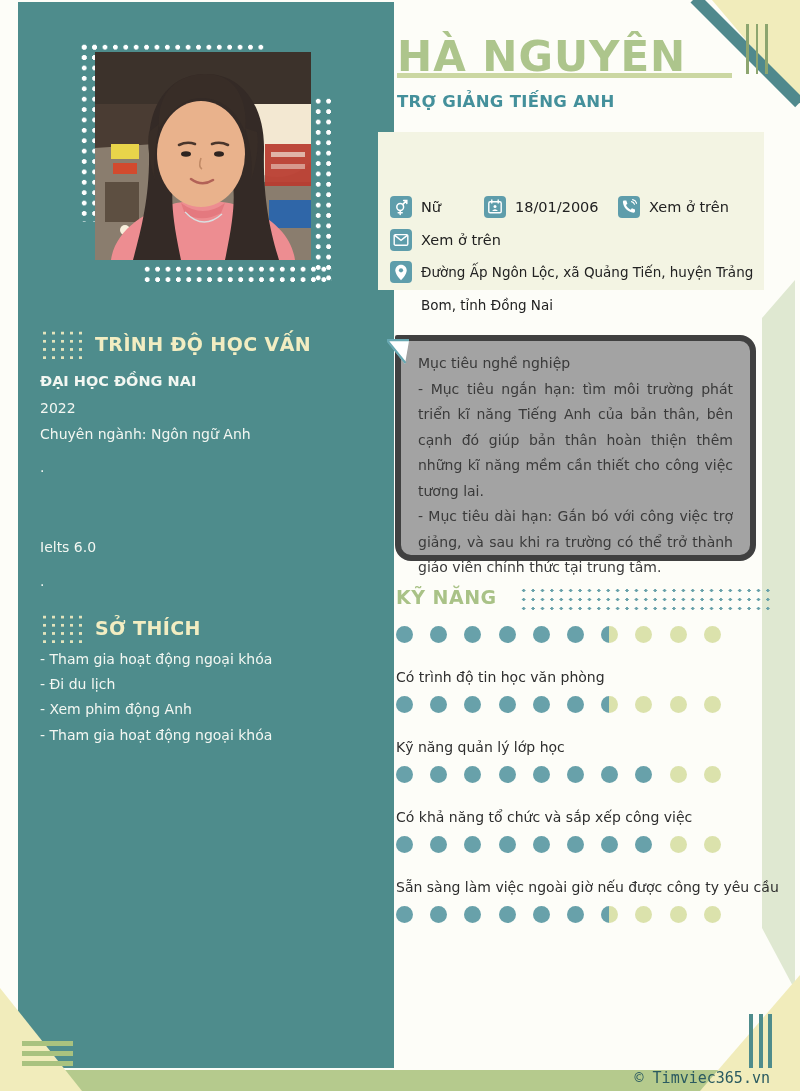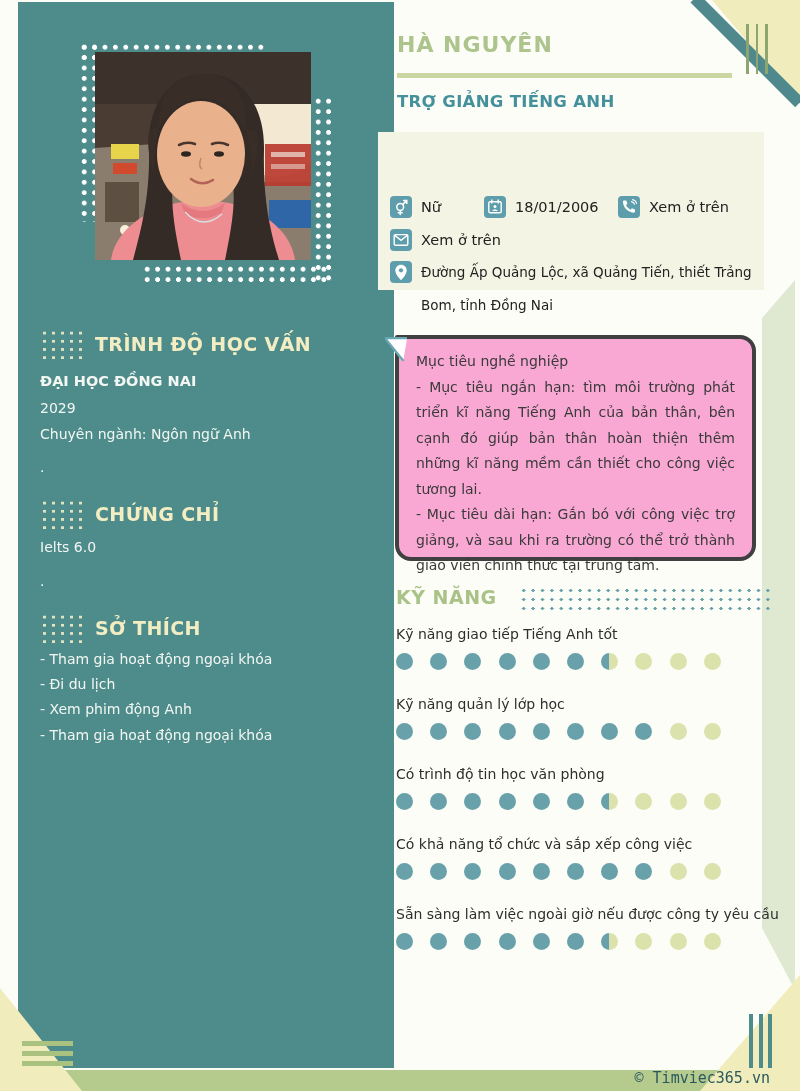--- a/index.html
+++ b/index.html
@@ -23,37 +23,37 @@
   .side-section-head{position:absolute;left:21px;display:flex;align-items:center;gap:11px;}
   .hdots{width:45px;height:31px;flex:0 0 auto;
     background-image:radial-gradient(circle,rgba(242,237,194,.9) 1.6px,rgba(242,237,194,0) 1.8px);
     background-size:9px 8.2px;background-position:1px 1px;}
   .side-heading{font-size:19px;font-weight:bold;color:#f2edc2;letter-spacing:.4px;white-space:nowrap;}
   .side-body{position:absolute;left:22px;color:#f3f7f2;font-size:14px;line-height:26.5px;white-space:nowrap;}
   .side-body .strong{font-weight:bold;font-size:14.5px;}
   .hobbies{line-height:25.2px;}
 
   
-  .name{position:absolute;left:397px;top:32px;font-size:22px;font-weight:bold;color:#adc58c;letter-spacing:1px;z-index:2;white-space:nowrap;text-align:center;}
+  .name{position:absolute;left:397px;top:32px;font-size:42px;font-weight:bold;color:#adc58c;letter-spacing:1px;z-index:2;white-space:nowrap;text-align:center;}
   .name-underline{position:absolute;left:397px;top:73px;width:335px;height:5px;background:#cbd7a2;z-index:2;}
   .job-title{position:absolute;left:397px;top:92px;font-size:16.5px;font-weight:bold;color:#44909b;letter-spacing:.3px;z-index:2;white-space:nowrap;}
 
   
   .contact-bg{position:absolute;left:378px;top:132px;width:386px;height:158px;background:#f3f4e3;z-index:1;}
   .cfield{position:absolute;display:flex;align-items:center;z-index:2;color:#222;font-size:14.5px;margin-top:44px;}
   .cicon{width:22px;height:22px;border-radius:4px;background:#5e9dab;flex:0 0 auto;
     display:flex;align-items:center;justify-content:center;margin-right:9px;}
   .cicon svg{display:block;}
   .cfield.addr{align-items:flex-start;}
   .cfield.addr .ctext{width:352px;white-space:normal;line-height:33px;font-size:13.5px;}
   .ctext{white-space:nowrap;}
 
   
   .bubble{position:absolute;left:395px;top:335px;width:361px;height:226px;box-sizing:border-box;
-    background:#f9a8d4;border:4px solid #404040;border-radius:2px 16px 16px 16px;
+    background:#a3a3a3;border:6px solid #404040;border-radius:2px 16px 16px 16px;
     padding:10px 17px;z-index:2;color:#3a3a3a;font-size:14px;line-height:25.5px;text-align:justify;}
   .bubble-tail{position:absolute;left:-14px;top:-2px;}
 
   
   .skills-head{position:absolute;left:396px;top:584px;display:flex;align-items:center;gap:21px;z-index:2;}
   .skills-heading{font-size:19px;font-weight:bold;color:#a9c287;letter-spacing:.5px;white-space:nowrap;}
   .kdots{width:253px;height:26px;
     background-image:radial-gradient(circle,#68a1aa 1.5px,rgba(104,161,170,0) 1.7px);
     background-size:9.4px 9px;background-position:1px 2px;}
   .skills-list{position:absolute;left:396px;top:626px;width:364px;z-index:2;}
@@ -130,29 +130,25 @@
         <path d="M150,76 C156,96 158,112 156,128 C162,110 164,92 162,80 Z" fill="#382d27"></path>
       </svg>
     </div>
 
     <div class="side-section-head" style="top:326px;">
       <span class="hdots"></span>
       <span class="side-heading">TRÌNH ĐỘ HỌC VẤN</span>
     </div>
     <div class="side-body" style="top:366px;">
       <div class="strong">ĐẠI HỌC ĐỒNG NAI</div>
-      <div>2029</div>
+      <div>2022</div>
       <div>Chuyên ngành: Ngôn ngữ Anh</div>
       <div style="margin-top:6px;">.</div>
     </div>
 
-    <div class="side-section-head" style="top:496px;">
-      <span class="hdots"></span>
-      <span class="side-heading">CHỨNG CHỈ</span>
-    </div>
     <div class="side-body" style="top:532px;">
       <div>Ielts 6.0</div>
       <div style="margin-top:7px;">.</div>
     </div>
 
     <div class="side-section-head" style="top:610px;">
       <span class="hdots"></span>
       <span class="side-heading">SỞ THÍCH</span>
     </div>
     <div class="side-body hobbies" style="top:645px;">
@@ -218,79 +214,78 @@
     <span class="ctext">Xem ở trên</span>
   </div>
 
   <div class="cfield addr" style="left:390px;top:212px;">
     <span class="cicon" style="margin-top:5px;">
       <svg width="16" height="17" viewBox="0 0 16 17">
         <path d="M8,0.8 C4.7,0.8 2.3,3.3 2.3,6.4 C2.3,10.5 8,16.2 8,16.2 C8,16.2 13.7,10.5 13.7,6.4 C13.7,3.3 11.3,0.8 8,0.8 Z" fill="#fff"></path>
         <circle cx="8" cy="6.3" r="2.1" fill="#5e9dab"></circle>
       </svg>
     </span>
-    <span class="ctext">Đường Ấp Quảng Lộc, xã Quảng Tiến, thiết Trảng Bom, tỉnh Đồng Nai</span>
+    <span class="ctext">Đường Ấp Ngôn Lộc, xã Quảng Tiến, huyện Trảng Bom, tỉnh Đồng Nai</span>
   </div>
 
   <div class="bubble">
     <svg class="bubble-tail" width="22" height="25" viewBox="0 0 22 25">
       <polygon points="0,2 22,2 18,25" fill="#ffffff"></polygon>
       <path d="M0,1.2 H22 M0,1.2 L18.5,24" stroke="#67a7b1" stroke-width="2.2" fill="none"></path>
     </svg>
     <div>Mục tiêu nghề nghiệp</div>
     <div>- Mục tiêu ngắn hạn: tìm môi trường phát triển kĩ năng Tiếng Anh của bản thân, bên cạnh đó giúp bản thân hoàn thiện thêm những kĩ năng mềm cần thiết cho công việc tương lai.</div>
     <div>- Mục tiêu dài hạn: Gắn bó với công việc trợ giảng, và sau khi ra trường có thể trở thành giáo viên chính thức tại trung tâm.</div>
   </div>
 
   <div class="skills-head">
     <span class="skills-heading">KỸ NĂNG</span>
     <span class="kdots"></span>
   </div>
   <div class="skills-list">
       <div class="skill">
-        <div class="skill-label">Kỹ năng giao tiếp Tiếng Anh tốt</div>
         <div class="dots">
           <span class="dot t"></span>
           <span class="dot t"></span>
           <span class="dot t"></span>
           <span class="dot t"></span>
           <span class="dot t"></span>
           <span class="dot t"></span>
           <span class="dot h"></span>
           <span class="dot g"></span>
           <span class="dot g"></span>
           <span class="dot g"></span>
         </div>
       </div>
       <div class="skill">
+        <div class="skill-label">Có trình độ tin học văn phòng</div>
+        <div class="dots">
+          <span class="dot t"></span>
+          <span class="dot t"></span>
+          <span class="dot t"></span>
+          <span class="dot t"></span>
+          <span class="dot t"></span>
+          <span class="dot t"></span>
+          <span class="dot h"></span>
+          <span class="dot g"></span>
+          <span class="dot g"></span>
+          <span class="dot g"></span>
+        </div>
+      </div>
+      <div class="skill">
         <div class="skill-label">Kỹ năng quản lý lớp học</div>
         <div class="dots">
           <span class="dot t"></span>
           <span class="dot t"></span>
           <span class="dot t"></span>
           <span class="dot t"></span>
           <span class="dot t"></span>
           <span class="dot t"></span>
           <span class="dot t"></span>
           <span class="dot t"></span>
-          <span class="dot g"></span>
-          <span class="dot g"></span>
-        </div>
-      </div>
-      <div class="skill">
-        <div class="skill-label">Có trình độ tin học văn phòng</div>
-        <div class="dots">
-          <span class="dot t"></span>
-          <span class="dot t"></span>
-          <span class="dot t"></span>
-          <span class="dot t"></span>
-          <span class="dot t"></span>
-          <span class="dot t"></span>
-          <span class="dot h"></span>
-          <span class="dot g"></span>
           <span class="dot g"></span>
           <span class="dot g"></span>
         </div>
       </div>
       <div class="skill">
         <div class="skill-label">Có khả năng tổ chức và sắp xếp công việc</div>
         <div class="dots">
           <span class="dot t"></span>
           <span class="dot t"></span>
           <span class="dot t"></span>

